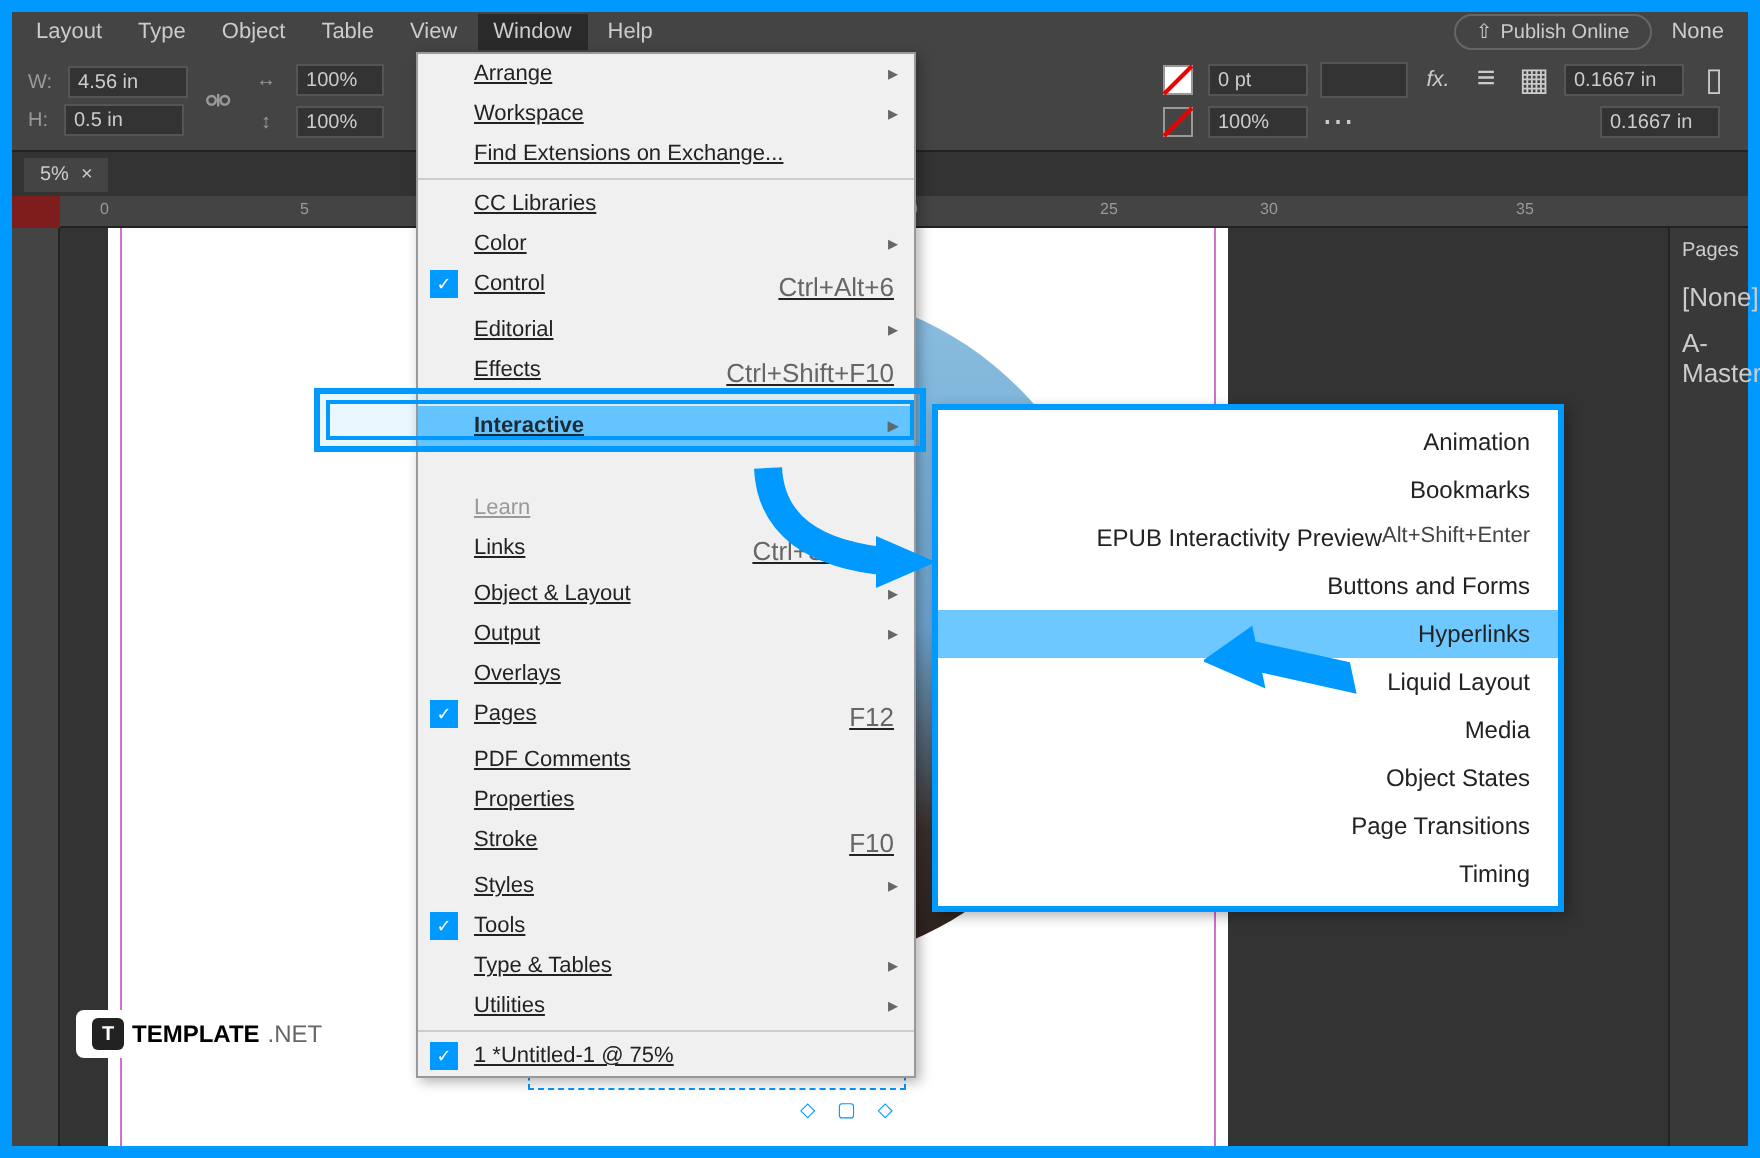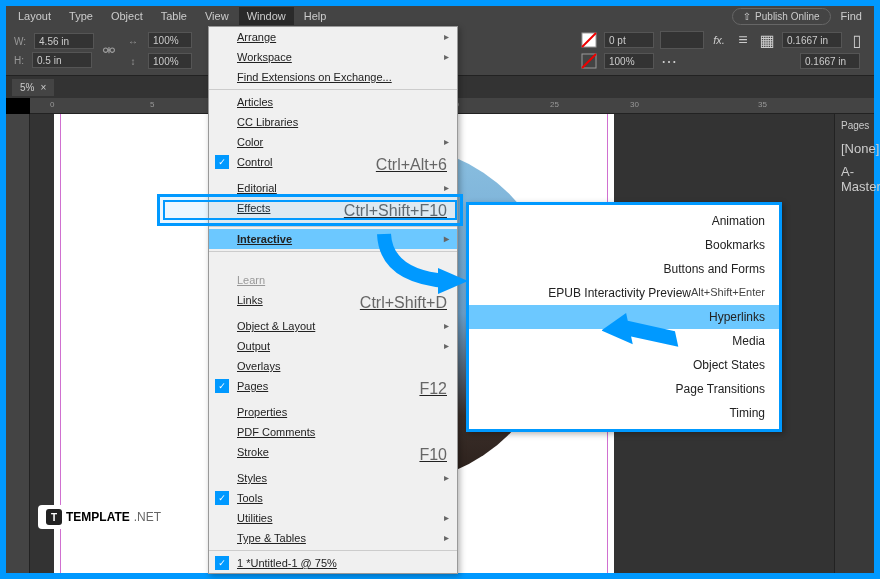--- a/index.html
+++ b/index.html
@@ -1,17 +1,17 @@
 <!DOCTYPE html>
 <html><head>
 <meta charset="utf-8">
 <style>
 * { margin: 0; padding: 0; box-sizing: border-box; font-family: Arial, sans-serif; }
 body { background: #0099ff; padding: 6px; width: 880px; height: 579px; overflow: hidden; position: relative; }
-.app { background: #000000; width: 100%; height: 100%; position: relative; }
+.app { background: #7f1d1d; width: 100%; height: 100%; position: relative; }
 .menubar { background: #444; height: 20px; display: flex; align-items: center; padding: 0 4px; gap: 2px; }
 .menubar-item { color: #ccc; font-size: 11px; padding: 3px 8px; cursor: pointer; }
 .menubar-item.active { background: #2a2a2a; text-align: center; }
 .publish-btn { margin-left: auto; color: #ccc; font-size: 10px; border: 1px solid #666; border-radius: 10px; padding: 2px 10px; display: flex; align-items: center; gap: 4px; }
 .book-label { color: #ccc; font-size: 11px; padding: 0 8px; }
 .toolbar { background: #444; height: 50px; display: flex; align-items: center; padding: 4px 8px; gap: 6px; border-bottom: 1px solid #222; }
 .toolbar-row { display: flex; align-items: center; gap: 6px; }
 .toolbar-col { display: flex; flex-direction: column; gap: 3px; }
 .tool-input { background: #333; border: 1px solid #555; color: #ccc; font-size: 10px; padding: 2px 4px; width: 60px; height: 16px; }
 .tool-label { color: #999; font-size: 10px; margin-right: 2px; }
@@ -31,21 +31,21 @@
 .side-panel-header { color: #ccc; font-size: 10px; padding: 6px; text-align: left; }
 .side-panel-item { color: #ccc; font-size: 13px; padding: 4px 6px; }
 
 
 .dropdown { position: absolute; left: 202px; top: 20px; width: 250px; background: #f0f0f0; border: 1px solid #999; box-shadow: 2px 2px 6px rgba(0,0,0,0.3); z-index: 10; }
 .dd-item { font-size: 11px; color: #222; padding: 4px 10px 4px 28px; position: relative; display: flex; justify-content: space-between; cursor: pointer; text-decoration: underline; }
 .dd-item.disabled { color: #999; margin-top: 18px; }
 .dd-item.has-sub::after { content: '▸'; position: absolute; right: 8px; font-size: 10px; color: #666; }
 .dd-sep { height: 1px; background: #ccc; margin: 2px 0; }
 .dd-check { position: absolute; left: 6px; top: 3px; width: 14px; height: 14px; background: #0099ff; color: #fff; font-size: 9px; display: flex; align-items: center; justify-content: center; }
-.dd-short { color: #666; font-size: 16px; }
+.dd-short { color: #666; font-size: 13px; }
 
 
 .highlight-interactive { position: absolute; left: 151px; top: 188px; width: 306px; height: 32px; border: 3px solid #0099ff; background: rgba(0,153,255,0.08); z-index: 20; }
 .highlight-inner { position: absolute; left: 3px; top: 3px; right: 3px; bottom: 3px; border: 2px solid #0099ff; }
 
 
 .submenu { position: absolute; left: 460px; top: 196px; width: 316px; background: #fff; border: 3px solid #0099ff; box-shadow: 2px 2px 6px rgba(0,0,0,0.3); z-index: 15; padding: 4px 0; }
 .sub-item { font-size: 12px; color: #222; padding: 5px 14px; display: flex; justify-content: flex-end; cursor: pointer; }
 .sub-item.highlighted { background: #6cc8ff; }
 .sub-short { color: #444; font-size: 11px; }
@@ -72,21 +72,21 @@
     <span class="menubar-item">Type</span>
     <span class="menubar-item">Object</span>
     <span class="menubar-item">Table</span>
     <span class="menubar-item">View</span>
     <span class="menubar-item active">Window</span>
     <span class="menubar-item">Help</span>
     <span class="publish-btn">
       <span>⇧</span>
       <span>Publish Online</span>
     </span>
-    <span class="book-label">Find</span>
+    <span class="book-label">None</span>
   </div>
 
   <div class="toolbar">
     <div class="toolbar-col">
       <div class="toolbar-row">
         <span class="tool-label">W:</span>
         <input class="tool-input" value="4.56 in" style="">
       </div>
       <div class="toolbar-row">
         <span class="tool-label">H:</span>
@@ -177,23 +177,20 @@
         <span>Arrange</span>
       </div>
     <div class="dd-item has-sub">
         <span>Workspace</span>
       </div>
     <div class="dd-item">
         <span>Find Extensions on Exchange...</span>
       </div>
     <div class="dd-sep"></div>
     <div class="dd-item">
-        <span>Articles</span>
-      </div>
-    <div class="dd-item">
         <span>CC Libraries</span>
       </div>
     <div class="dd-item has-sub">
         <span>Color</span>
       </div>
     <div class="dd-item">
         <span class="dd-check">✓</span>
         <span>Control</span>
         <span class="dd-short">Ctrl+Alt+6</span>
       </div>
@@ -224,69 +221,72 @@
       </div>
     <div class="dd-item">
         <span>Overlays</span>
       </div>
     <div class="dd-item">
         <span class="dd-check">✓</span>
         <span>Pages</span>
         <span class="dd-short">F12</span>
       </div>
     <div class="dd-item">
+        <span>PDF Comments</span>
+      </div>
+    <div class="dd-item">
         <span>Properties</span>
-      </div>
-    <div class="dd-item">
-        <span>PDF Comments</span>
       </div>
     <div class="dd-item">
         <span>Stroke</span>
         <span class="dd-short">F10</span>
       </div>
     <div class="dd-item has-sub">
         <span>Styles</span>
       </div>
     <div class="dd-item">
         <span class="dd-check">✓</span>
         <span>Tools</span>
       </div>
     <div class="dd-item has-sub">
+        <span>Type &amp; Tables</span>
+      </div>
+    <div class="dd-item has-sub">
         <span>Utilities</span>
-      </div>
-    <div class="dd-item has-sub">
-        <span>Type &amp; Tables</span>
       </div>
     <div class="dd-sep"></div>
     <div class="dd-item">
         <span class="dd-check">✓</span>
         <span>1 *Untitled-1 @ 75%</span>
       </div>
   </div>
 
   <div class="highlight-interactive">
     <div class="highlight-inner"></div>
   </div>
 
   <div class="submenu">
     <div class="sub-item">
         <span>Animation</span>
       </div>
     <div class="sub-item">
         <span>Bookmarks</span>
       </div>
     <div class="sub-item">
-        <span>Buttons and Forms</span>
-      </div>
-    <div class="sub-item">
         <span>EPUB Interactivity Preview</span>
         <span class="sub-short">Alt+Shift+Enter</span>
       </div>
+    <div class="sub-item">
+        <span>Buttons and Forms</span>
+      </div>
     <div class="sub-item highlighted">
         <span>Hyperlinks</span>
+      </div>
+    <div class="sub-item">
+        <span>Liquid Layout</span>
       </div>
     <div class="sub-item">
         <span>Media</span>
       </div>
     <div class="sub-item">
         <span>Object States</span>
       </div>
     <div class="sub-item">
         <span>Page Transitions</span>
       </div>

